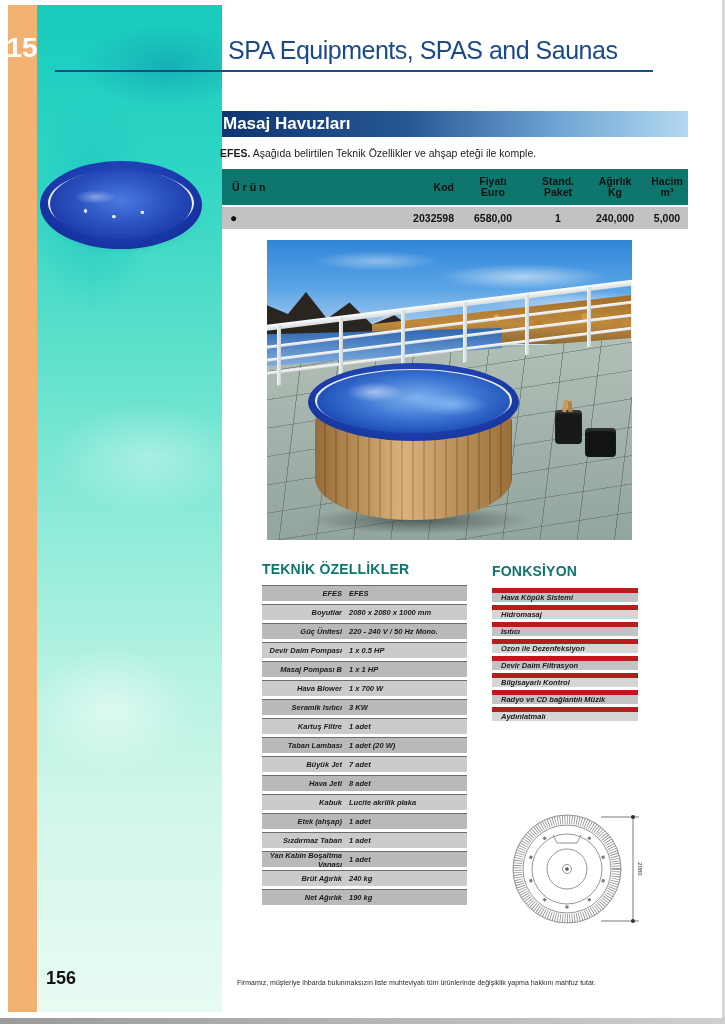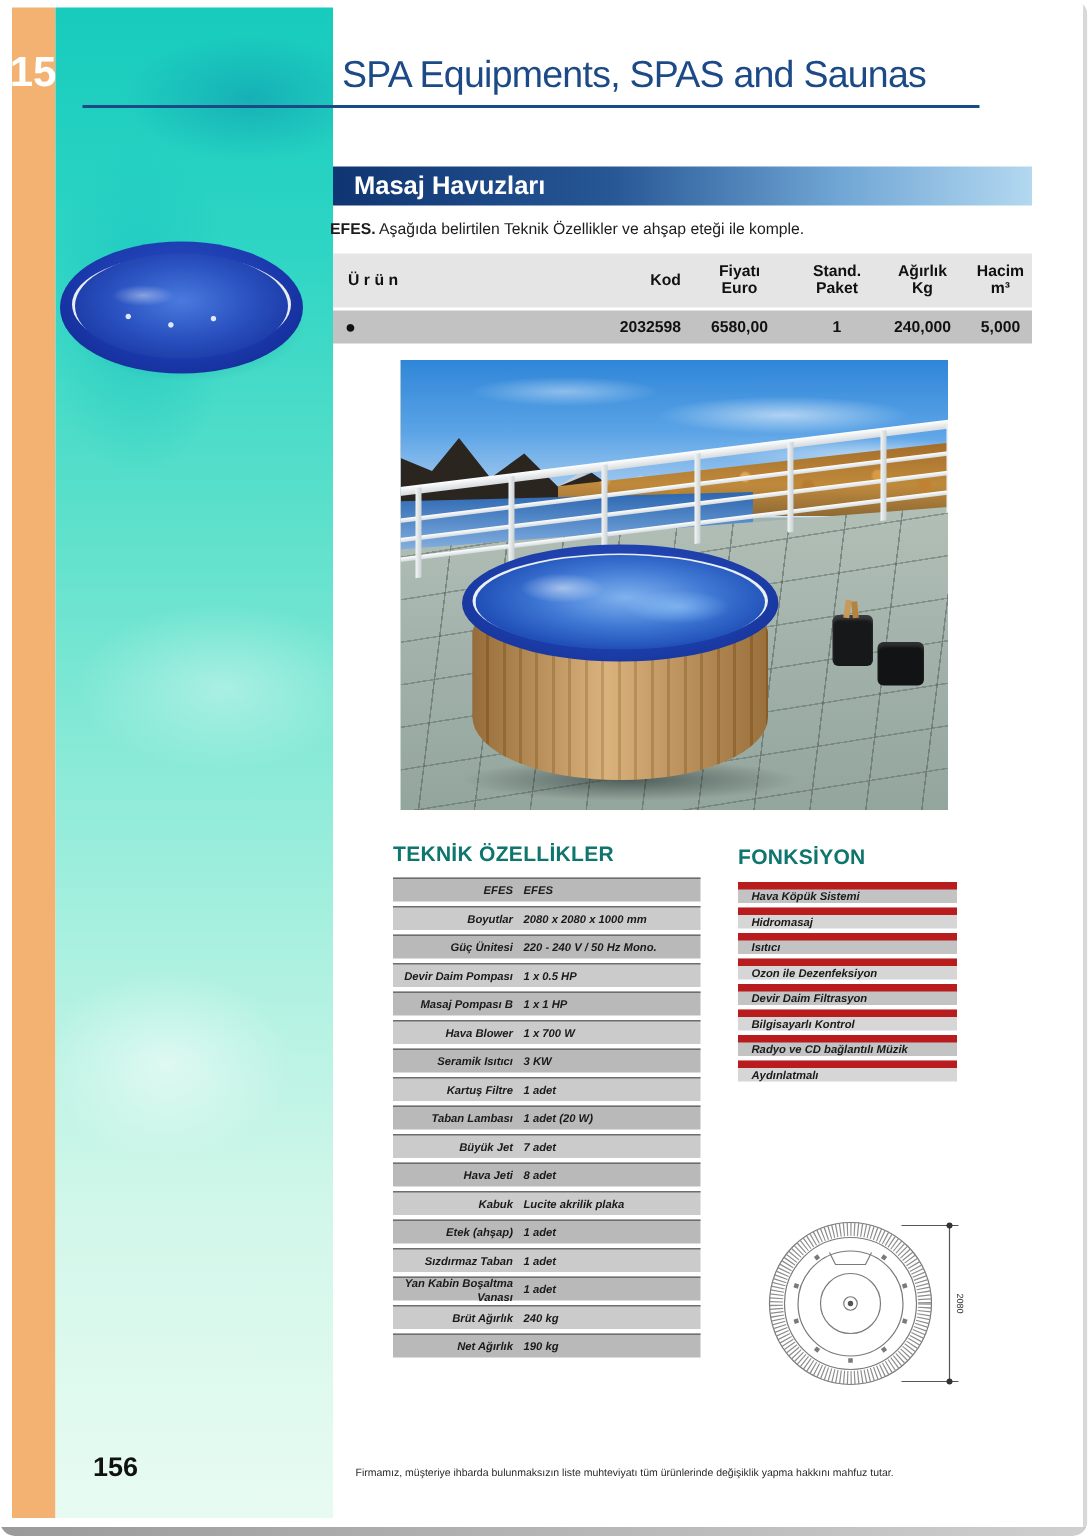--- a/index.html
+++ b/index.html
@@ -1,44 +1,44 @@
 <!DOCTYPE html>
 <html><head>
 <meta charset="utf-8">
 <style>
   html,body{margin:0;padding:0;}
   .page{position:relative;width:725px;height:1024px;background:#ffffff;overflow:hidden;
-        font-family:"Liberation Sans", sans-serif;border-radius:10px;}
+        font-family:"Liberation Sans", sans-serif;}
   
   .strip-orange{position:absolute;left:8px;top:5px;width:29px;height:1007px;background:#f3b272;}
   .strip-teal{position:absolute;left:37px;top:5px;width:185px;height:1007px;
     background:
       radial-gradient(ellipse 120px 60px at 70% 6%, rgba(10,140,170,.45), transparent 70%),
       radial-gradient(ellipse 90px 160px at 30% 20%, rgba(16,190,190,.5), transparent 70%),
       radial-gradient(ellipse 140px 80px at 60% 45%, rgba(255,255,255,.35), transparent 70%),
       radial-gradient(ellipse 120px 90px at 40% 70%, rgba(255,255,255,.5), transparent 70%),
       linear-gradient(180deg,#17cbbd 0%,#2ed5c4 16%,#57dfca 32%,#84e9d6 48%,#aff1e1 64%,#d2f7ea 80%,#e8fbf2 100%);}
   .chapter-num{position:absolute;left:5px;top:32px;width:34px;text-align:center;
       font-size:28px;font-weight:700;color:#ffffff;}
-  .page-num{position:absolute;left:62px;top:968px;font-size:18px;font-weight:700;color:#111;}
+  .page-num{position:absolute;left:46px;top:968px;font-size:18px;font-weight:700;color:#111;}
   .edge-right{position:absolute;right:0;top:0;width:3px;height:1024px;background:#d8d8d8;}
   .edge-bottom{position:absolute;left:0;bottom:0;width:725px;height:6px;background:linear-gradient(90deg,#9a9a9a,#cfcfcf);}
 
   
   .main-title{position:absolute;left:228px;top:36px;font-size:25px;color:#1c4a86;letter-spacing:-.5px;}
   .title-underline{position:absolute;left:55px;top:70px;width:598px;height:2px;background:#1c4a86;}
   .banner{position:absolute;left:222px;top:111px;width:466px;height:26px;line-height:26px;
       background:linear-gradient(90deg,#0f3572 0%,#275795 40%,#6fa5d4 72%,#b3d8f0 100%);
-      color:#fff;font-size:17px;font-weight:700;padding-left:14px;box-sizing:border-box;}
+      color:#fff;font-size:17px;font-weight:700;padding-left:1px;box-sizing:border-box;}
   .intro{position:absolute;left:220px;top:147px;font-size:10.5px;color:#1c1c1c;}
   .intro b{font-weight:700;}
 
   
   .price-table{position:absolute;left:222px;top:169px;width:466px;font-size:10.5px;color:#111;}
-  .pt-head{display:flex;background:#e5e5e5;height:36px;align-items:center;}
+  .pt-head{display:flex;background:#0f766e;height:36px;align-items:center;}
   .pt-row{display:flex;background:#c2c2c2;height:22px;align-items:center;margin-top:2px;font-weight:700;}
   .pt-c{box-sizing:border-box;}
   .c-urun{width:120px;text-align:left;padding-left:10px;font-weight:700;letter-spacing:3px;}
   .c-kod{width:112px;text-align:right;font-weight:700;}
   .c-fiyat{width:78px;text-align:center;font-weight:700;line-height:11px;}
   .c-stand{width:52px;text-align:center;font-weight:700;line-height:11px;}
   .c-agirlik{width:62px;text-align:center;font-weight:700;line-height:11px;}
   .c-hacim{width:42px;text-align:center;font-weight:700;line-height:11px;}
   .bullet{font-size:12px;padding-left:8px;}
 

